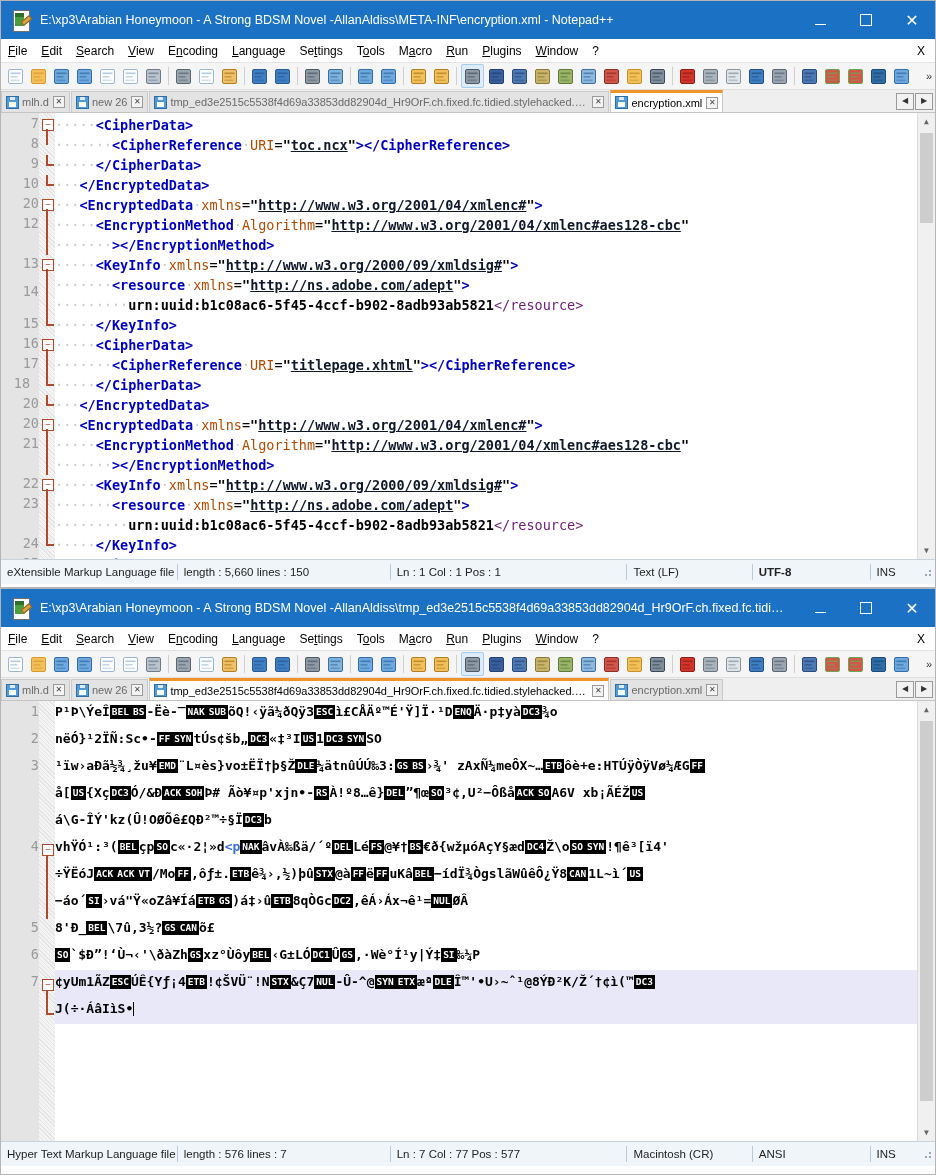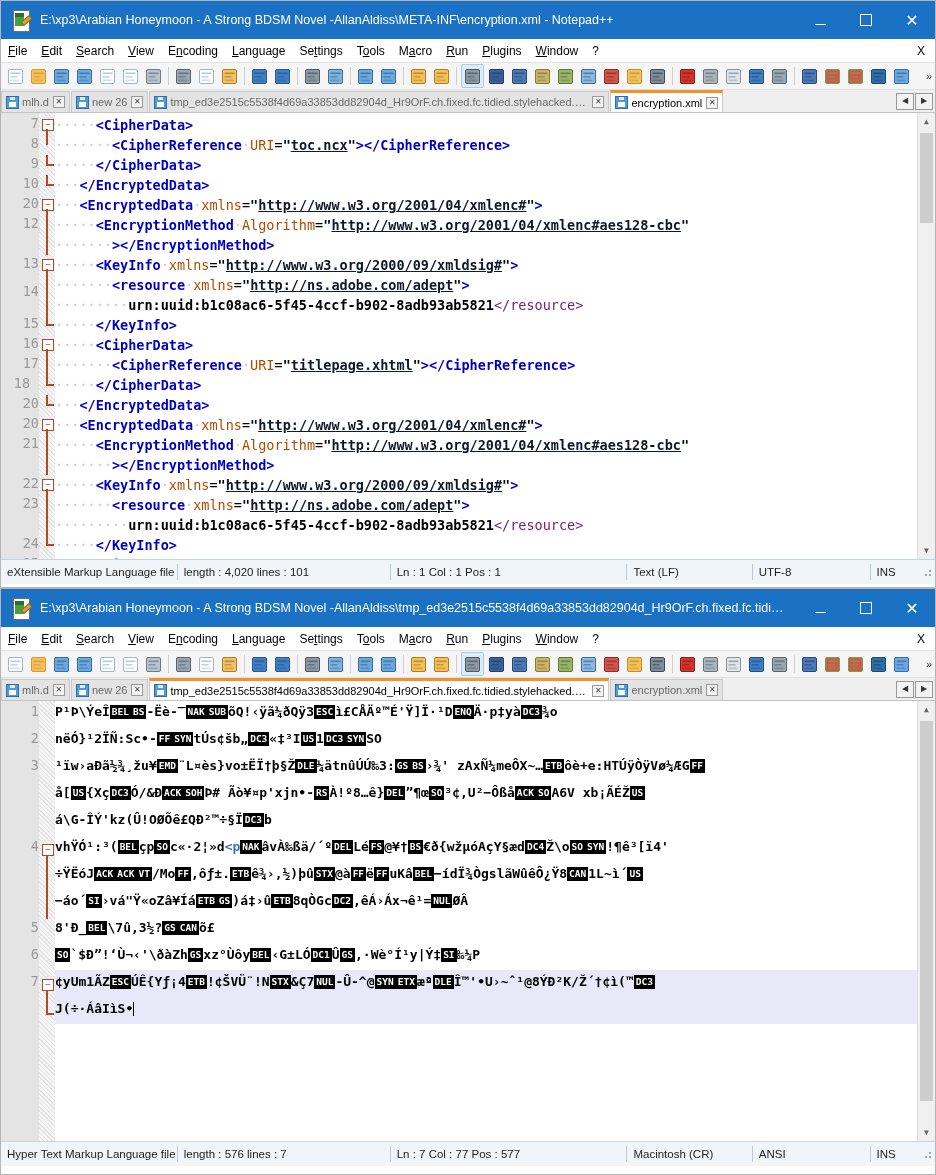--- a/index.html
+++ b/index.html
@@ -567,24 +567,24 @@
       </div>
     <div class="vscroll">
       <div class="vs-up">▲</div>
       <div class="vs-thumb" style="top:20px;height:90px;"></div>
       <div class="vs-dn">▼</div>
     </div>
   </div>
 
   <div class="status">
     <div class="st" style="width:172px;">eXtensible Markup Language file</div>
-    <div class="st" style="width:210px;">length : 4,020    lines : 101</div>
+    <div class="st" style="width:210px;">length : 5,660    lines : 150</div>
     <div class="st" style="width:235px;">Ln : 1    Col : 1    Pos : 1</div>
     <div class="st" style="width:118px;">Text (LF)</div>
-    <div class="st" style="width:110px;">UTF-8</div>
+    <div class="st" style="width:110px;font-weight:bold;">UTF-8</div>
     <div class="st nb" style="width:40px;">INS</div>
     <div class="grip">
       <i style="left:8px;top:8px;"></i>
         <i style="left:4px;top:8px;"></i>
         <i style="left:8px;top:4px;"></i>
     </div>
   </div>
 </div>
 
 <div class="win" id="win2">

